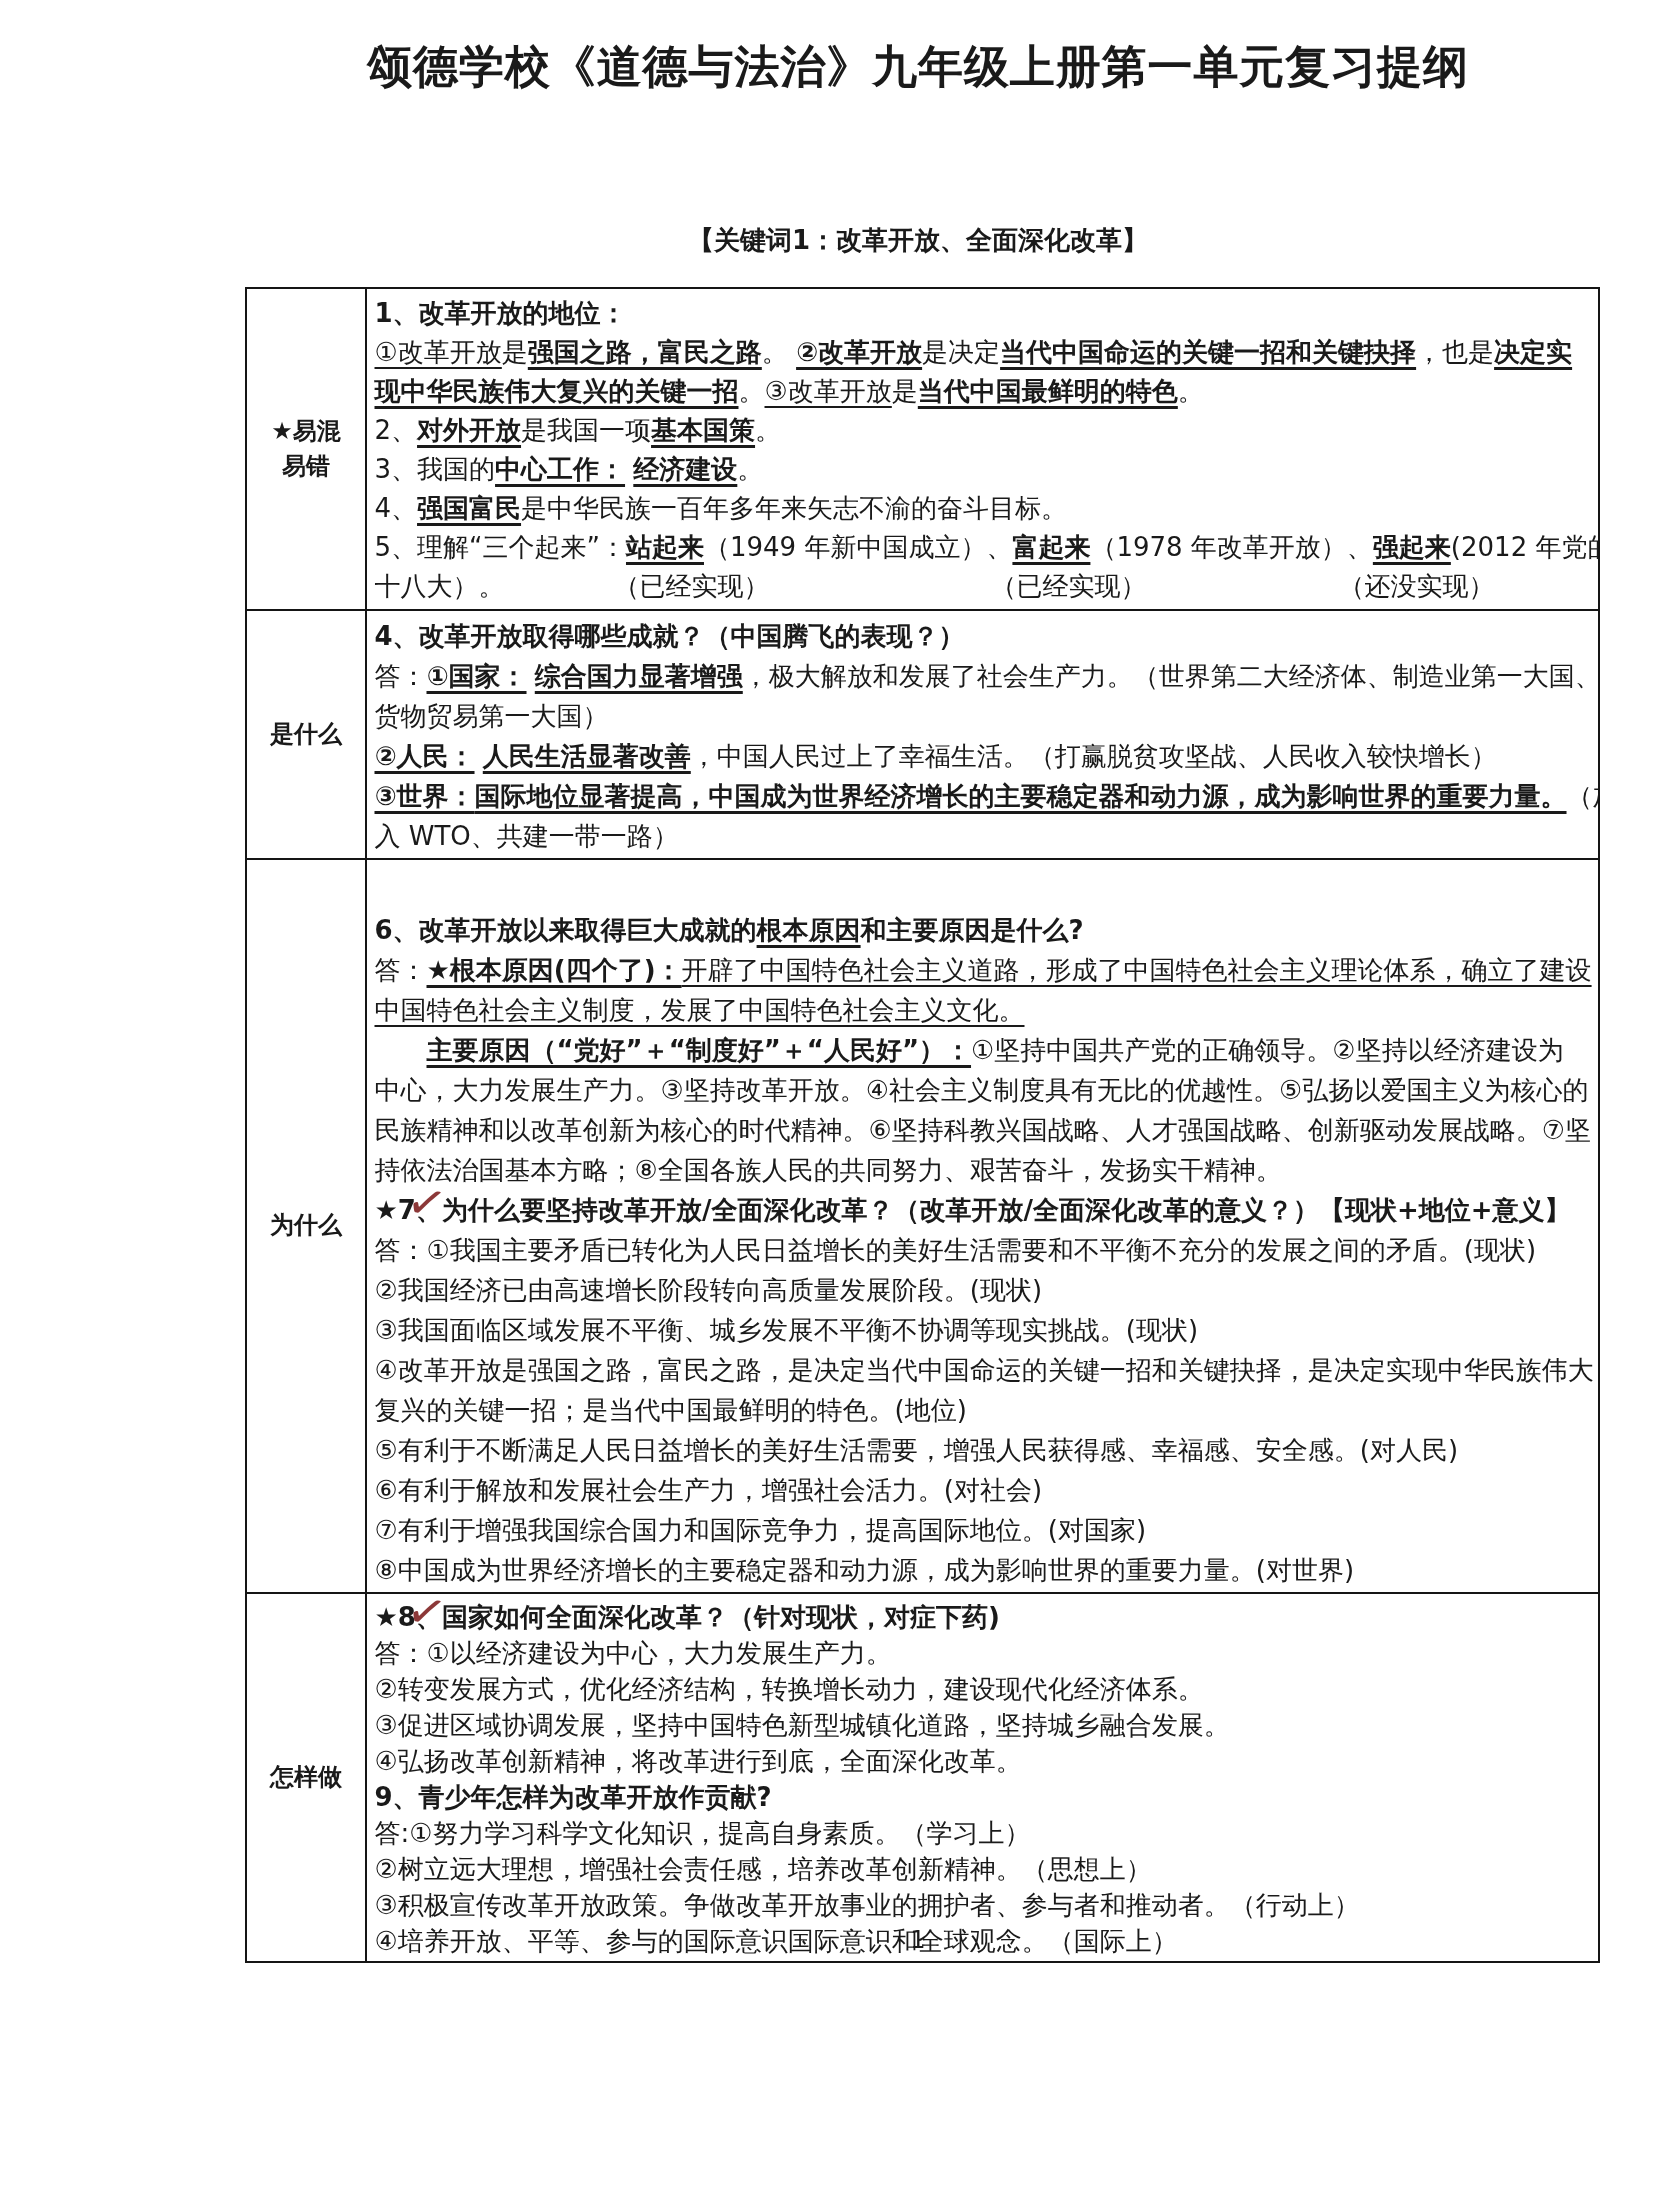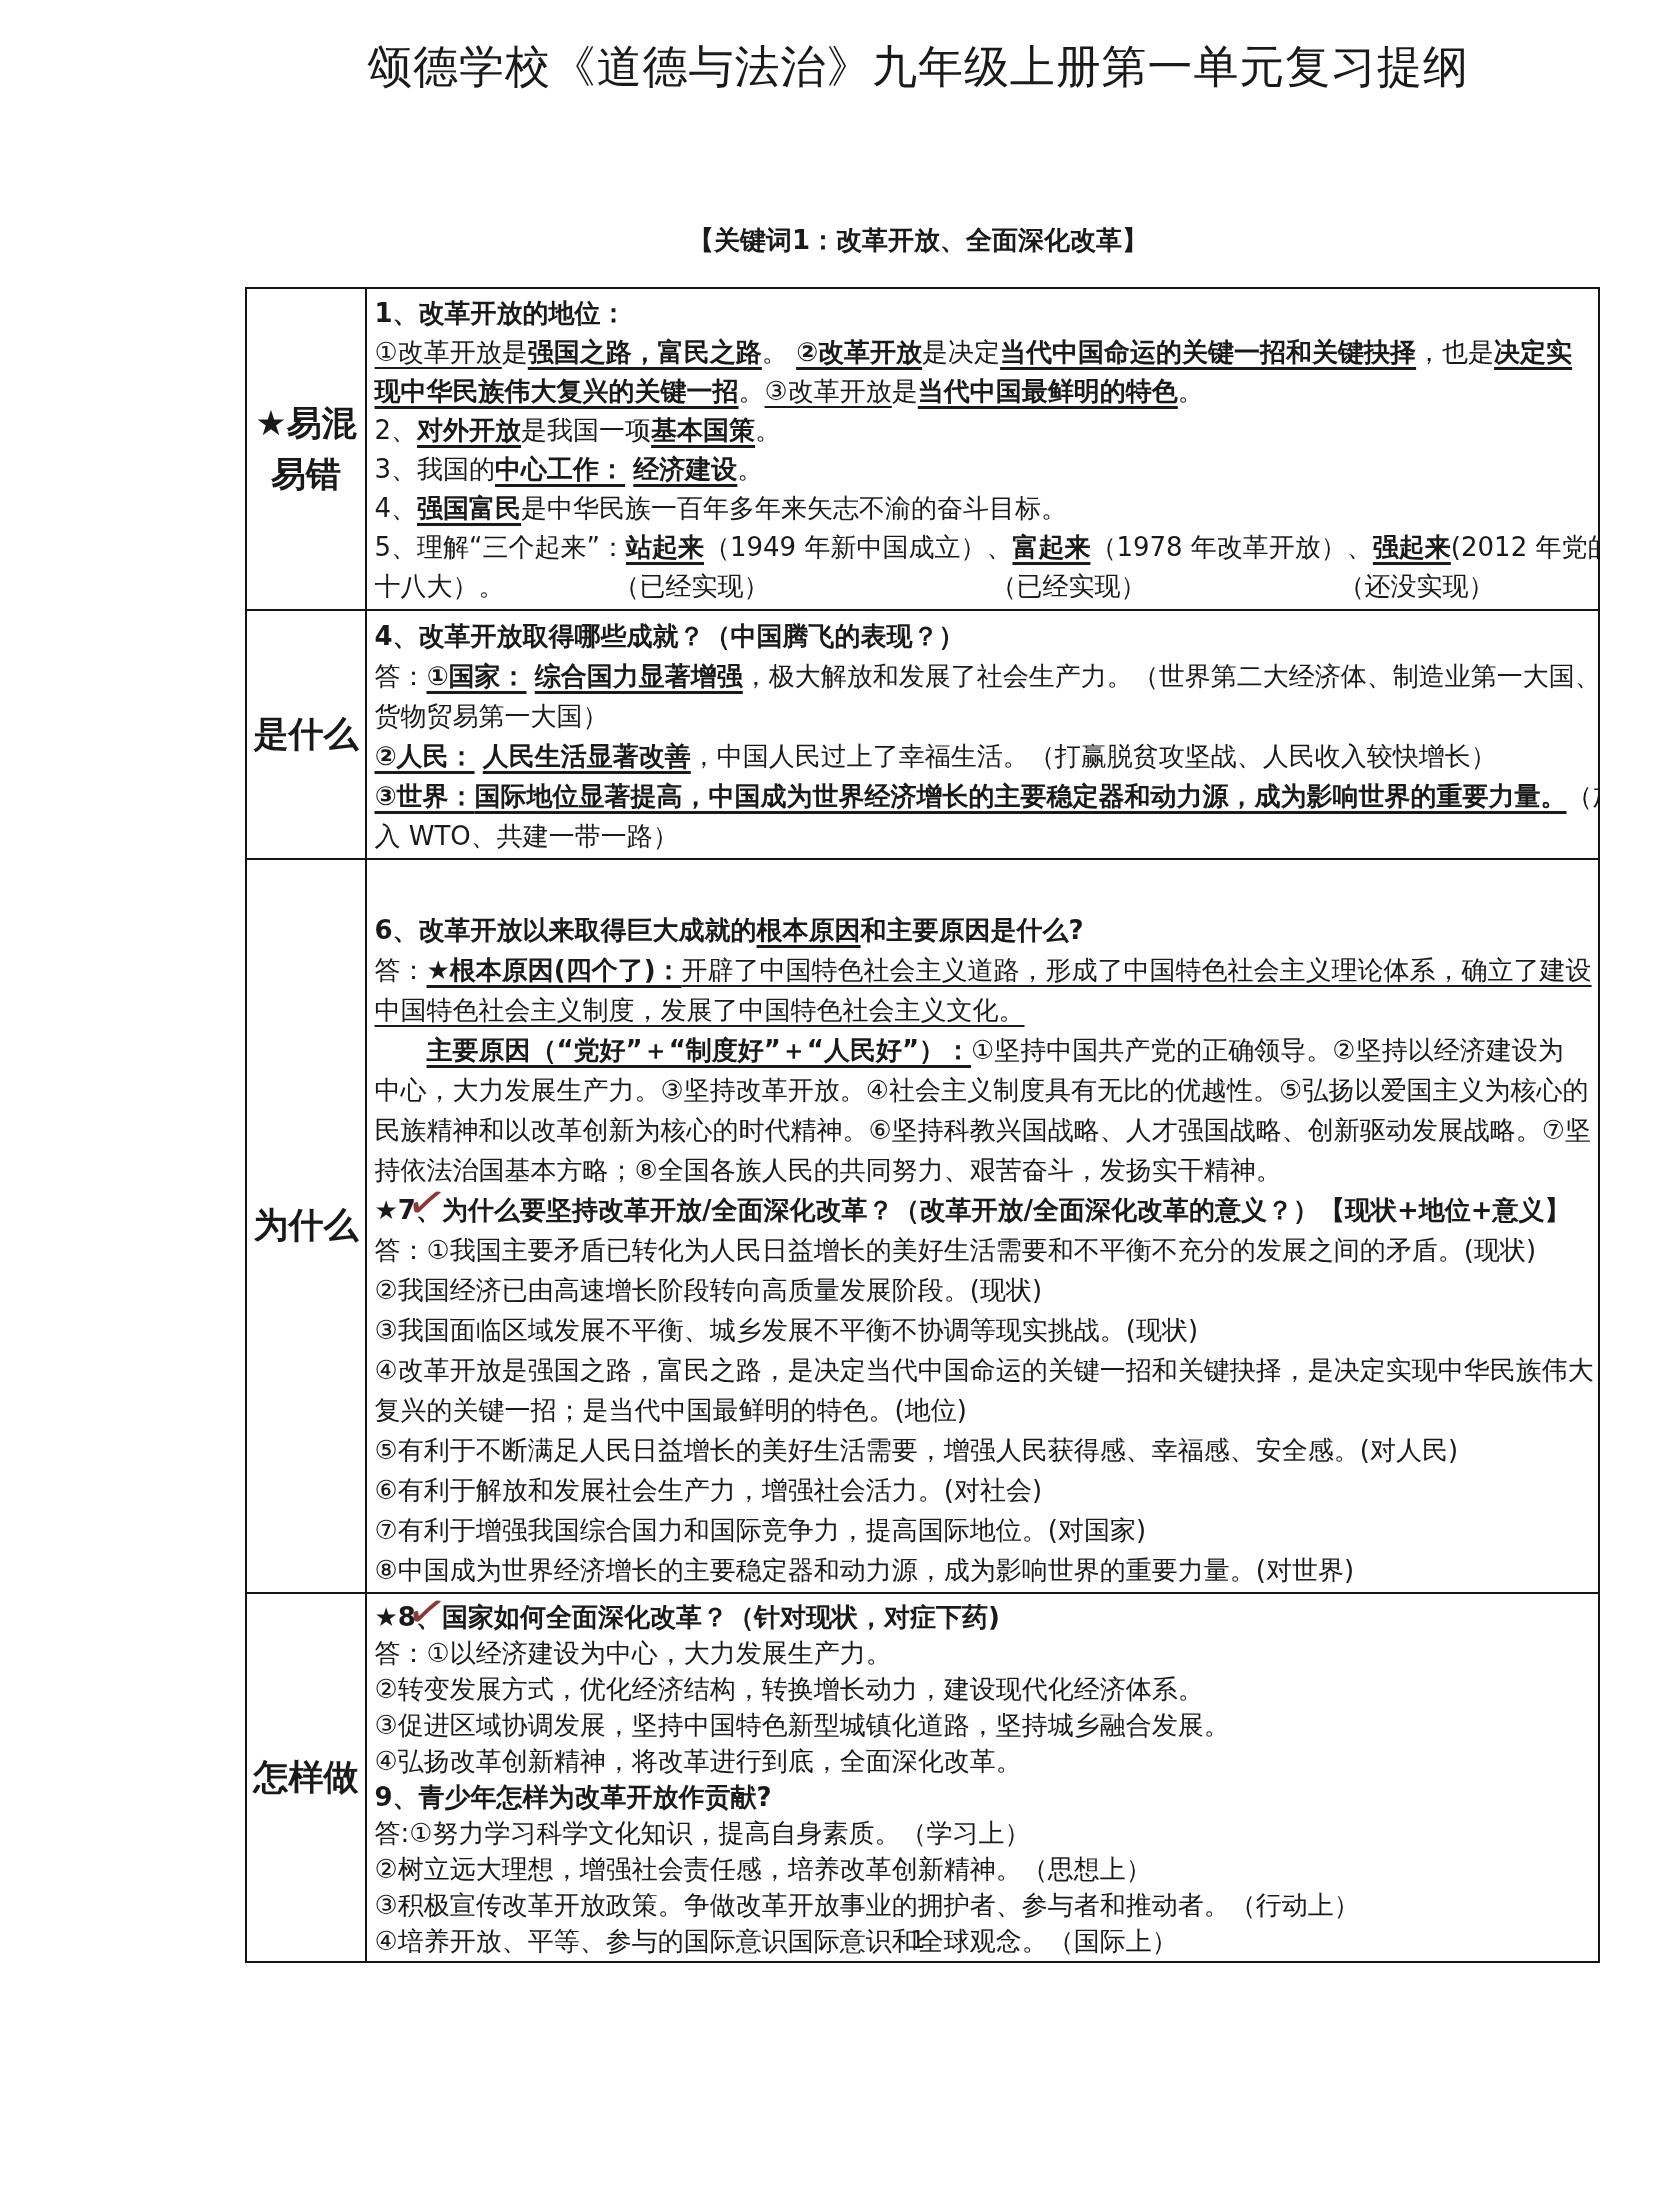--- a/index.html
+++ b/index.html
@@ -13,21 +13,21 @@
     width:1679px;height:2192px;
     background:#ffffff;
     font-family:"DejaVu Sans",sans-serif;
     color:var(--ink);
     overflow:hidden;
   }
   .doc-title{
     position:absolute;
     left:234px;top:37px;width:1368px;
     text-align:center;
-    font-size:45px;font-weight:400;
+    font-size:45px;font-weight:700;
     letter-spacing:0.9px;
     white-space:nowrap;
   }
   .section-header{
     position:absolute;
     left:234px;top:223px;width:1368px;
     text-align:center;
     font-size:26px;font-weight:700;
     white-space:nowrap;
   }
@@ -41,21 +41,21 @@
   .trow{
     display:flex;
     box-sizing:border-box;
   }
   .trow + .trow{border-top:2.8px solid var(--border);}
   .tlabel{
     flex:0 0 120px;
     border-right:2.8px solid var(--border);
     display:flex;flex-direction:column;
     justify-content:center;align-items:center;
-    font-size:35px;font-weight:700;
+    font-size:24px;font-weight:700;
     line-height:1.45;
     text-align:center;
     box-sizing:border-box;
   }
   .tcontent{
     flex:1 1 auto;
     padding:4.7px 5.6px 1.9px 7.5px;
     font-size:26px;
     box-sizing:border-box;
     overflow:hidden;

